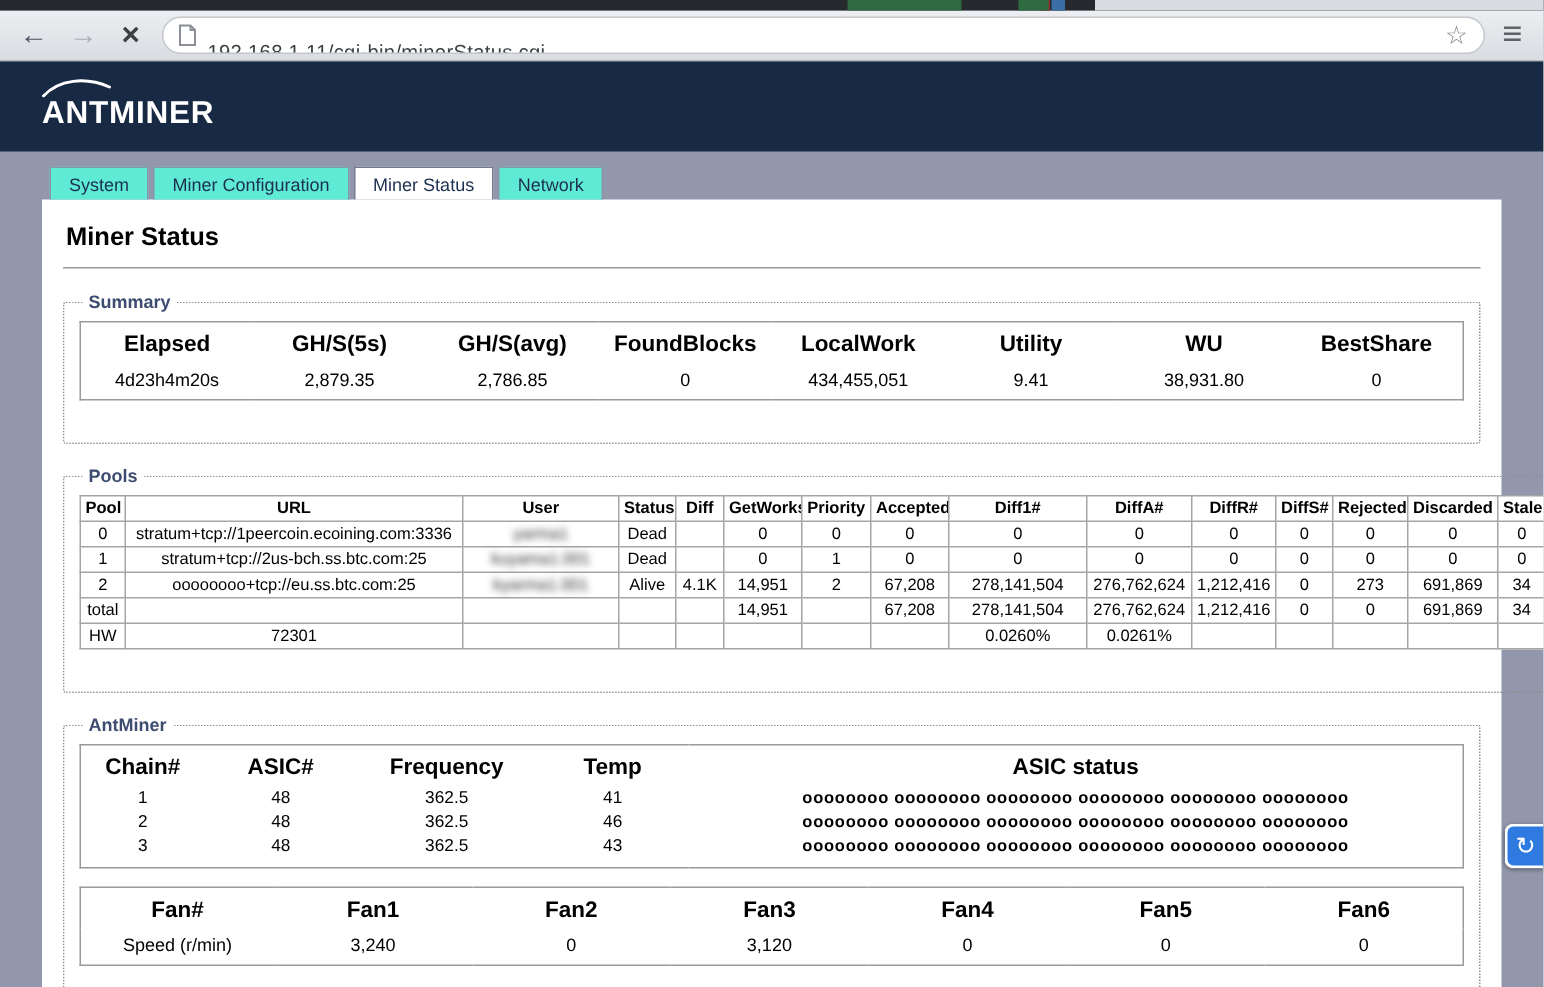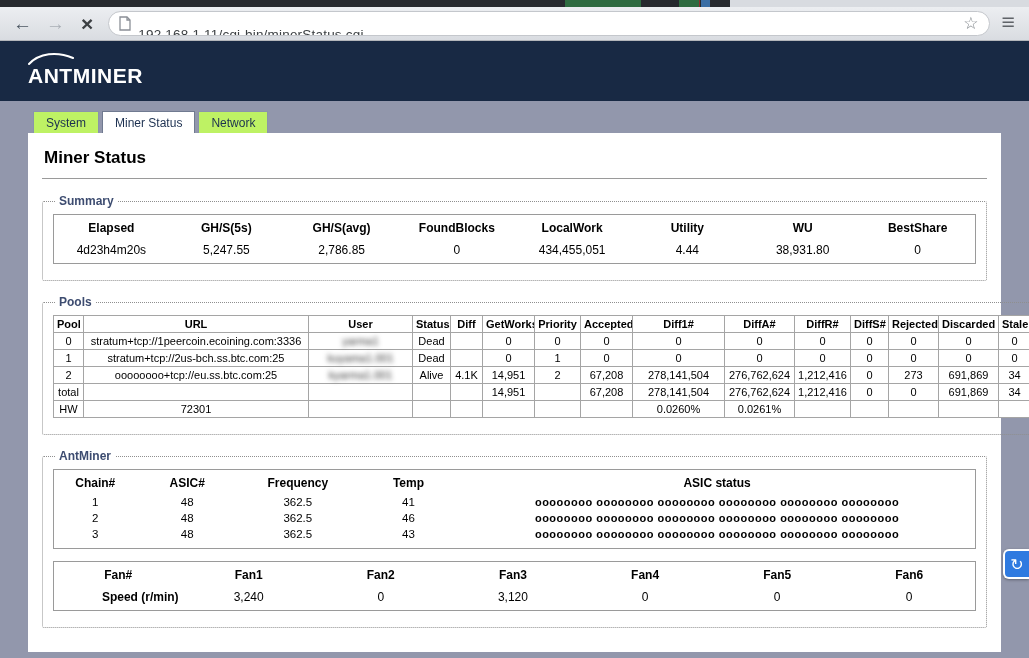--- a/index.html
+++ b/index.html
@@ -45,48 +45,48 @@
     padding-left:28px;
   }
   .logo { position:relative; color:#fff; font-size:21px; letter-spacing:0.5px; padding-top:10px; }
   .logo .swoosh { position:absolute; top:-3px; left:-1px; }
   .logo .ant { font-weight:bold; }
   .logo .miner { font-weight:bold;margin-top:36px; }
 
   
   .tabs { margin:10px 0 0 33px; display:flex; gap:3px; height:22px; position:relative; z-index:2; }
   .tab {
-    font-size:12px; color:#1c3050; background:#bef264;
+    font-size:12px; color:#1c3050; background:#5eead4;
     border:1px solid #8a94aa; border-bottom:none;
     padding:4px 12px 0; cursor:pointer; white-space:nowrap;
   }
   .tab.active { background:#fff; border-color:#707a90; font-weight:normal; }
 
   
   .panel {
     margin-left:28px; width:973px; min-height:466px; background:#fff;
     padding:13px 14px 10px;
   }
   .page-title { font-size:17px; font-weight:bold; color:#000; margin:2px 0 10px 2px; }
   .title-rule { border:none; border-top:1px solid #9a9a9a; margin:0 0 15px; }
 
   fieldset.fs {
     border:1px dotted #8f8f8f; border-radius:2px;
-    margin:0 0 14px; padding:6px 10px 16px;
+    margin:0 0 14px; padding:6px 10px 28px;
   }
   fieldset.fs legend {
     font-size:12px; font-weight:bold; color:#3d4c70; padding:0 4px; margin-left:2px;
   }
 
   table { border-collapse:collapse; background:#fff; }
   th { font-weight:bold; }
 
   
   .box-table { width:100%; border:1px solid #9a9a9a; table-layout:fixed; }
-  .box-table th { font-size:12px; padding:6px 4px 4px; text-align:center; }
+  .box-table th { font-size:15px; padding:6px 4px 4px; text-align:center; }
   .box-table td { font-size:12px; padding:4px 4px 6px; text-align:center;margin-top:12px; }
 
   
   .fs-pools { width:990px; padding-right:0; }
   .pools-table { width:978px; table-layout:fixed; }
   .pools-table th, .pools-table td {
     border:1px solid #a5a5a5; font-size:11px; padding:2px 3px;
     text-align:center; white-space:nowrap; overflow:hidden;
   }
   .pools-table th:nth-child(1){width:30px}
@@ -111,21 +111,21 @@
   .chains-table th:nth-child(2){width:11%}
   .chains-table th:nth-child(3){width:13%}
   .chains-table th:nth-child(4){width:11%}
   .chains-table th:nth-child(5){width:56%}
   .chains-table td { padding:2px 4px; font-size:11.5px; }
   .chains-table td:last-child { font-weight:bold; font-size:11px; letter-spacing:0.5px; }
   .chains-table tbody tr:last-child td { padding-bottom:8px; }
 
   .fans-table { margin-top:12px; }
   .fans-table th:nth-child(1){width:14%}
-  .fans-table td:first-child { font-weight:bold;text-align:right; }
+  .fans-table td:first-child { font-weight:normal; }
 
   
   .footer {
     margin-top:13px; height:33px; background:#6f7488;
     display:flex; align-items:center; justify-content:center;
   }
 
   
   .float-widget {
     position:absolute; right:0; top:549px; width:26px; height:30px;
@@ -166,20 +166,21 @@
   <div class="logo">
     <svg class="swoosh" width="50" height="14" viewBox="0 0 50 14">
       <path d="M2 13 C 12 2, 30 0, 46 7" fill="none" stroke="#ffffff" stroke-width="2" stroke-linecap="round"></path>
     </svg>
     <span class="ant">ANT</span><span class="miner">MINER</span>
   </div>
 </div>
 
 <div class="tabs">
   <div class="tab">System</div>
+  <div class="tab">Miner Configuration</div>
   <div class="tab active">Miner Status</div>
   <div class="tab">Network</div>
 </div>
 
 <div class="panel">
   <div class="page-title">Miner Status</div>
   <hr class="title-rule">
 
   <fieldset class="fs">
     <legend>Summary</legend>
@@ -192,25 +193,25 @@
             <th>FoundBlocks</th>
             <th>LocalWork</th>
             <th>Utility</th>
             <th>WU</th>
             <th>BestShare</th>
           </tr>
         </thead>
       <tbody>
           <tr>
             <td>4d23h4m20s</td>
-            <td>5,247.55</td>
+            <td>2,879.35</td>
             <td>2,786.85</td>
             <td>0</td>
             <td>434,455,051</td>
-            <td>4.44</td>
+            <td>9.41</td>
             <td>38,931.80</td>
             <td>0</td>
           </tr>
         </tbody>
     </table>
   </fieldset>
 
   <fieldset class="fs fs-pools">
     <legend>Pools</legend>
     <table class="pools-table">

